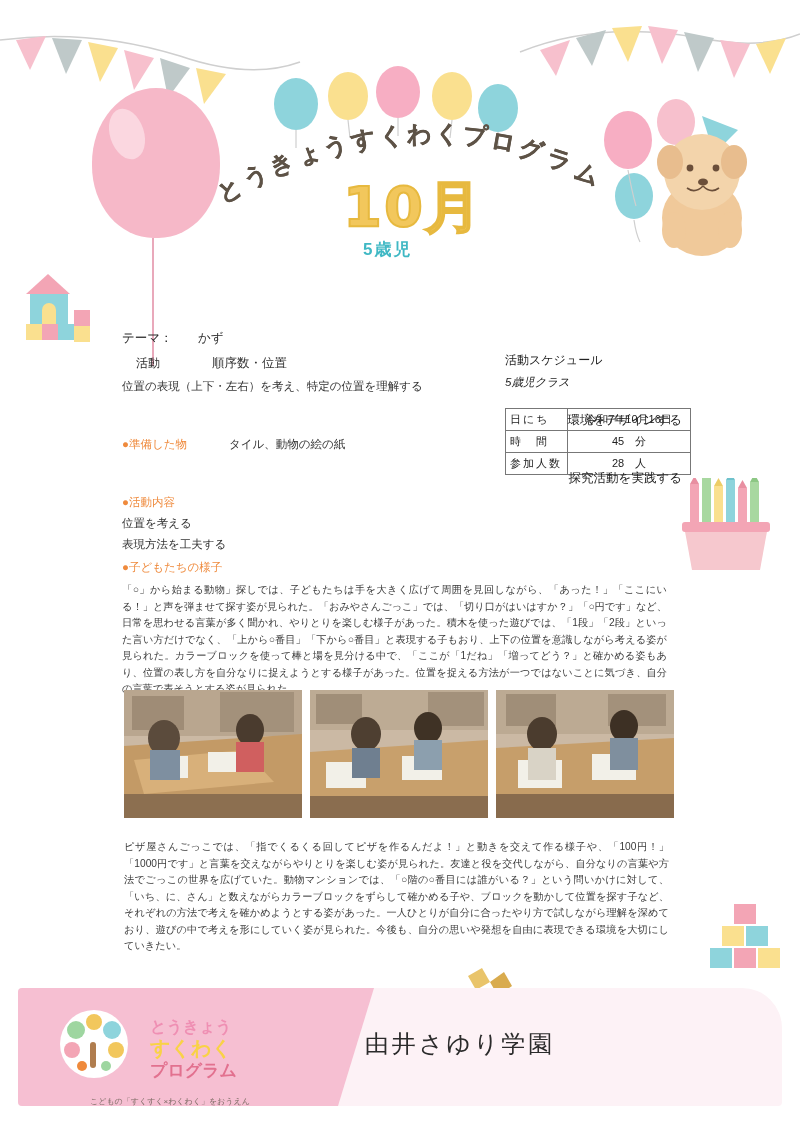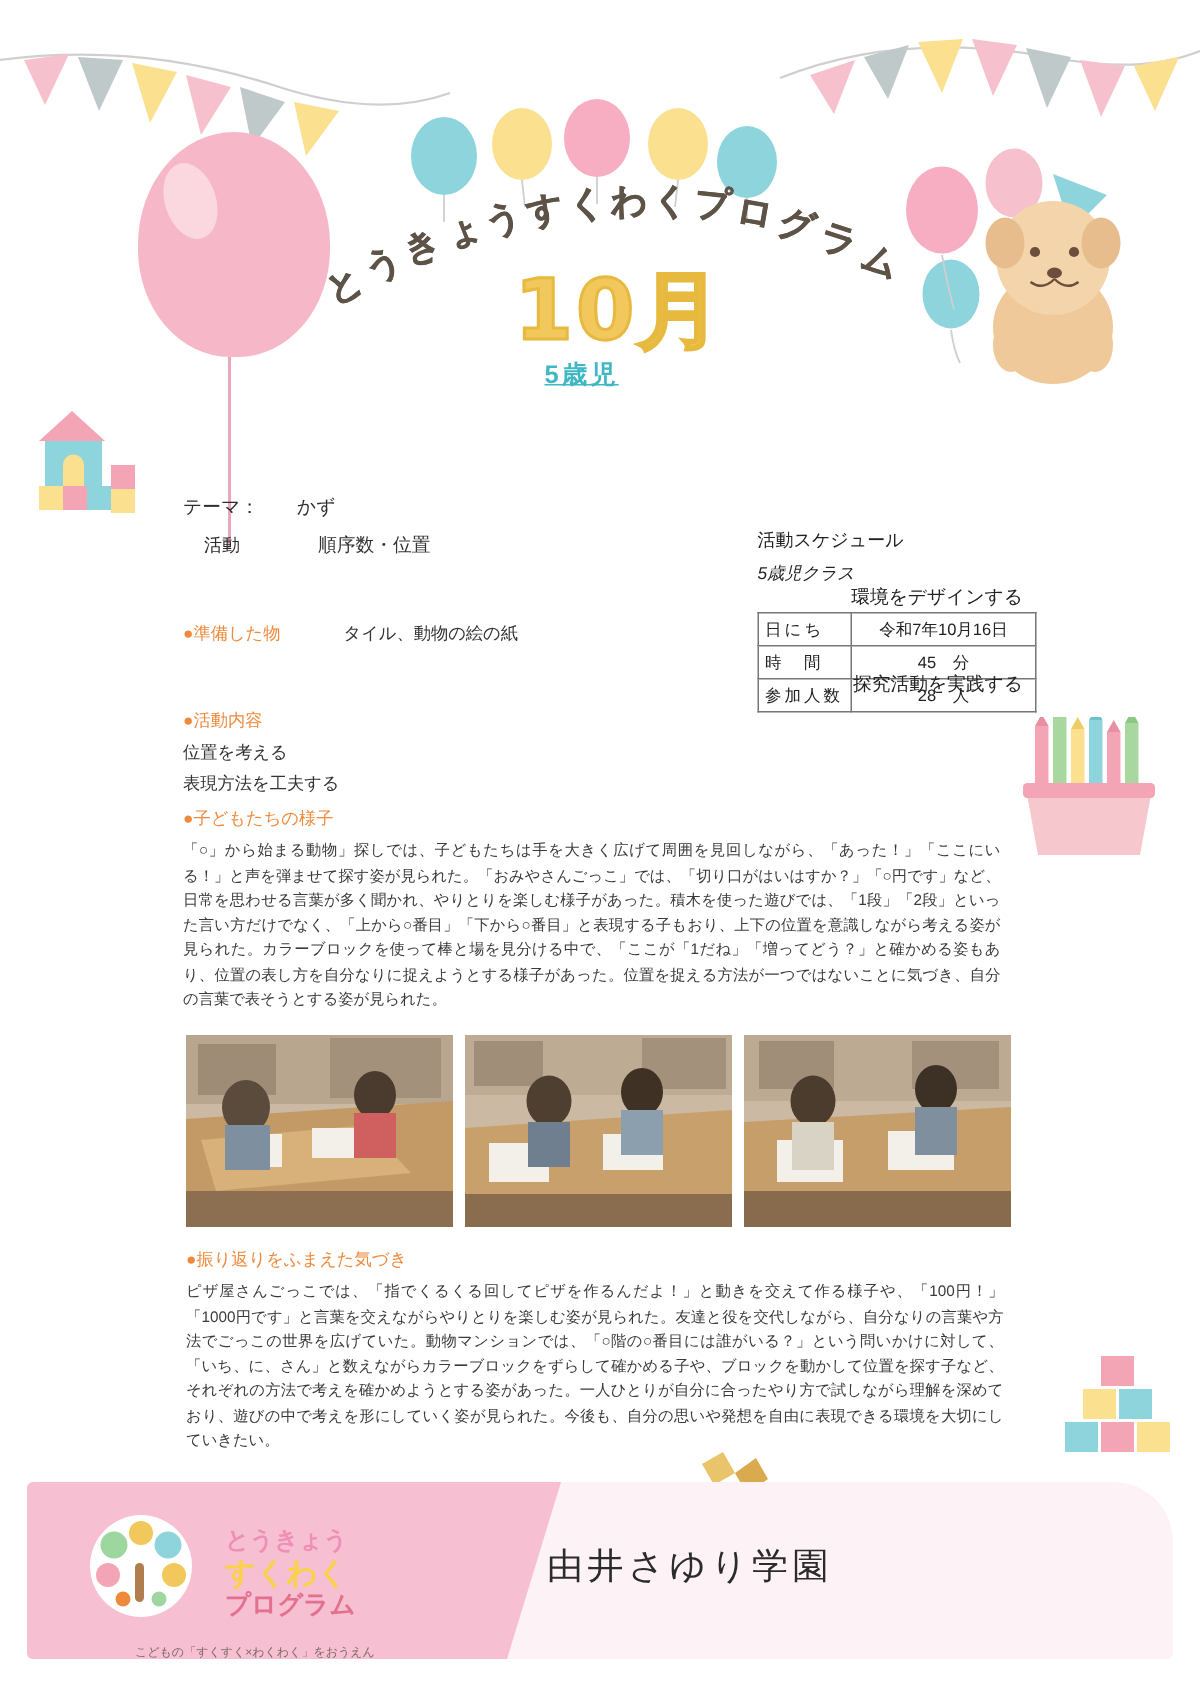--- a/index.html
+++ b/index.html
@@ -46,21 +46,20 @@
     font-family:"DejaVu Sans", sans-serif;
     font-size:56px; font-weight:bold;
     color:#f2c75c;
     -webkit-text-stroke:2px #e7b93f;
     letter-spacing:2px;
   }
   .age {
     position:absolute; left:148px; top:120px;
     font-size:17px; font-weight:bold; color:#3fb8c4;
     letter-spacing:2px;
-    text-decoration:underline;
   }
 
   
   .dog { position:absolute; left:630px; top:110px; width:140px; height:150px; }
 
   
   .house { position:absolute; left:22px; top:272px; width:74px; height:72px; }
 
   
   .content { position:absolute; left:122px; top:330px; width:560px; }
@@ -293,20 +292,21 @@
 
 <div class="content">
   <div class="row">
     <div class="theme-label">テーマ：</div>
     <div class="theme-value">かず</div>
   </div>
   <div class="row" style="margin-top:8px;">
     <div class="activity-label">活動</div>
     <div class="val">順序数・位置</div>
   </div>
+  <div class="desc">位置の表現（上下・左右）を考え、特定の位置を理解する</div>
 
   <div class="sec-head">環境をデザインする</div>
   <div class="row">
     <div class="bullet">●準備した物</div>
     <div class="sub-line inline-after">タイル、動物の絵の紙</div>
   </div>
 
   <div class="sec-head">探究活動を実践する</div>
   <div class="bullet">●活動内容</div>
   <div class="sub-line">位置を考える</div>
@@ -363,21 +363,20 @@
       <ellipse cx="46" cy="44" rx="15" ry="17" fill="#4b3c2e"></ellipse>
       <rect x="32" y="58" width="28" height="32" fill="#d9d3c6"></rect>
       <ellipse cx="128" cy="36" rx="14" ry="16" fill="#3d3024"></ellipse>
       <rect x="114" y="48" width="28" height="32" fill="#7f8f9e"></rect>
       <rect x="0" y="104" width="178" height="24" fill="#886b4d"></rect>
     </svg>
   </div>
 </div>
 
 <div style="position:absolute; left:124px; top:832px; width:560px;">
-  <div class="bullet" style="margin-top:0;">●振り返りをふまえた気づき</div>
   <div class="body-text">ピザ屋さんごっこでは、「指でくるくる回してピザを作るんだよ！」と動きを交えて作る様子や、「100円！」「1000円です」と言葉を交えながらやりとりを楽しむ姿が見られた。友達と役を交代しながら、自分なりの言葉や方法でごっこの世界を広げていた。動物マンションでは、「○階の○番目には誰がいる？」という問いかけに対して、「いち、に、さん」と数えながらカラーブロックをずらして確かめる子や、ブロックを動かして位置を探す子など、それぞれの方法で考えを確かめようとする姿があった。一人ひとりが自分に合ったやり方で試しながら理解を深めており、遊びの中で考えを形にしていく姿が見られた。今後も、自分の思いや発想を自由に表現できる環境を大切にしていきたい。</div>
 </div>
 
 <div class="gold-ribbon">
   <svg width="44" height="34" viewBox="0 0 44 34">
     <polygon points="0,8 14,0 22,14 8,22" fill="#e9c46a"></polygon>
     <polygon points="22,14 36,4 44,18 30,28" fill="#d9ab4e"></polygon>
   </svg>
 </div>
 

